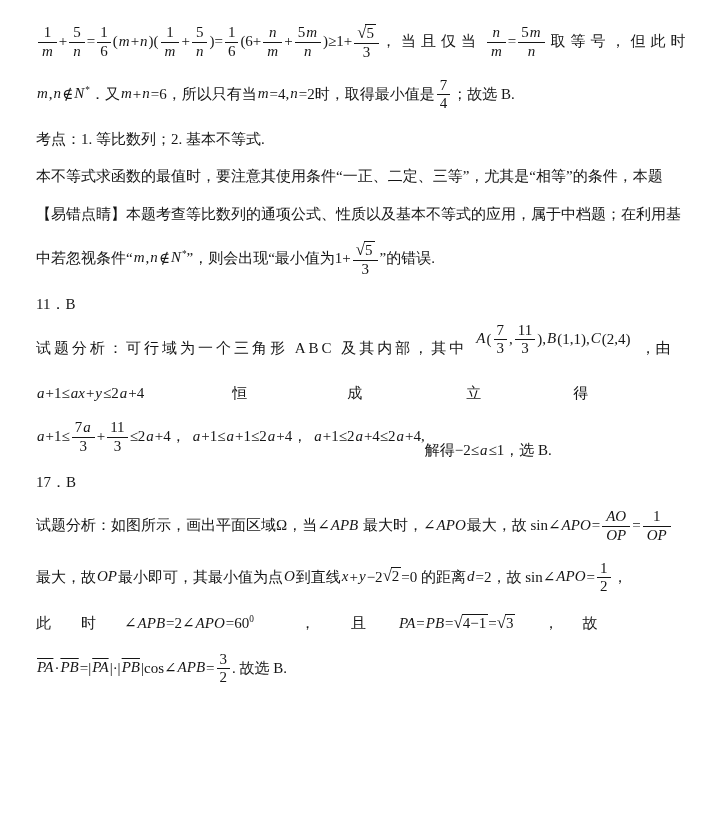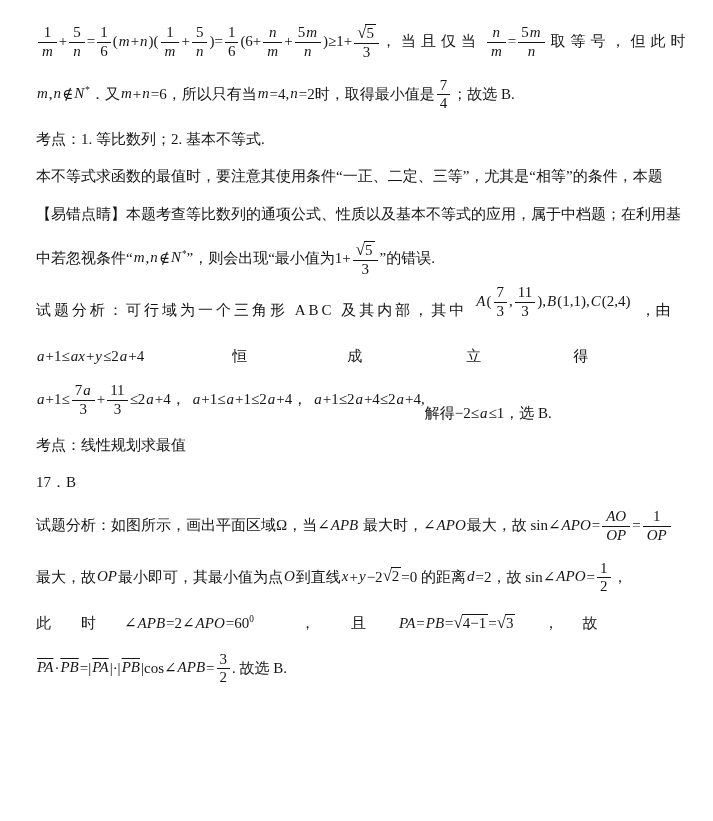--- a/index.html
+++ b/index.html
@@ -54,23 +54,23 @@
 <body>
 
 <div class="page">
   <div>
       <p class="line"><span class="frac"><span class="num"><span class="seg-txt">1</span></span><span class="den"><span class="seg-it">m</span></span></span><span class="seg-txt">+</span><span class="frac"><span class="num"><span class="seg-txt">5</span></span><span class="den"><span class="seg-it">n</span></span></span><span class="seg-txt">=</span><span class="frac"><span class="num"><span class="seg-txt">1</span></span><span class="den"><span class="seg-txt">6</span></span></span><span class="seg-txt">(</span><span class="seg-it">m</span><span class="seg-txt">+</span><span class="seg-it">n</span><span class="seg-txt">)(</span><span class="frac"><span class="num"><span class="seg-txt">1</span></span><span class="den"><span class="seg-it">m</span></span></span><span class="seg-txt">+</span><span class="frac"><span class="num"><span class="seg-txt">5</span></span><span class="den"><span class="seg-it">n</span></span></span><span class="seg-txt">)=</span><span class="frac"><span class="num"><span class="seg-txt">1</span></span><span class="den"><span class="seg-txt">6</span></span></span><span class="seg-txt">(6+</span><span class="frac"><span class="num"><span class="seg-it">n</span></span><span class="den"><span class="seg-it">m</span></span></span><span class="seg-txt">+</span><span class="frac"><span class="num"><span class="seg-txt">5</span><span class="seg-it">m</span></span><span class="den"><span class="seg-it">n</span></span></span><span class="seg-txt">)≥1+</span><span class="frac"><span class="num"><span class="sqrt"><span class="rad">√</span><span class="vinc"><span class="seg-txt">5</span></span></span></span><span class="den"><span class="seg-txt">3</span></span></span><span class="seg-txt" style="letter-spacing: 5px;">，</span><span class="seg-txt" style="letter-spacing: 5px;">当且仅当</span><span class="gap" style="width: 4px;"></span><span class="frac"><span class="num"><span class="seg-it">n</span></span><span class="den"><span class="seg-it">m</span></span></span><span class="seg-txt">=</span><span class="frac"><span class="num"><span class="seg-txt">5</span><span class="seg-it">m</span></span><span class="den"><span class="seg-it">n</span></span></span><span class="gap" style="width: 4px;"></span><span class="seg-txt" style="letter-spacing: 5px;">取等号，但此时</span></p>
       <p class="line"><span class="seg-it">m</span><span class="seg-txt">,</span><span class="seg-it">n</span><span class="seg-txt">∉</span><span class="seg-it">N</span><sup class="seg-sup">*</sup><span class="seg-txt">．又</span><span class="seg-it">m</span><span class="seg-txt">+</span><span class="seg-it">n</span><span class="seg-txt">=6，所以只有当</span><span class="seg-it">m</span><span class="seg-txt">=4,</span><span class="seg-it">n</span><span class="seg-txt">=2时，取得最小值是</span><span class="frac"><span class="num"><span class="seg-txt">7</span></span><span class="den"><span class="seg-txt">4</span></span></span><span class="seg-txt">；故选 B.</span></p>
       <p class="line"><span class="seg-txt">考点：1. 等比数列；2. 基本不等式.</span></p>
       <p class="line"><span class="seg-txt">本不等式求函数的最值时，要注意其使用条件“一正、二定、三等”，尤其是“相等”的条件，本题</span></p>
       <p class="line"><span class="seg-txt">【易错点睛】本题考查等比数列的通项公式、性质以及基本不等式的应用，属于中档题；在利用基</span></p>
       <p class="line"><span class="seg-txt">中若忽视条件“</span><span class="seg-it">m</span><span class="seg-txt">,</span><span class="seg-it">n</span><span class="seg-txt">∉</span><span class="seg-it">N</span><sup class="seg-sup">*</sup><span class="seg-txt">”，则会出现“最小值为1+</span><span class="frac"><span class="num"><span class="sqrt"><span class="rad">√</span><span class="vinc"><span class="seg-txt">5</span></span></span></span><span class="den"><span class="seg-txt">3</span></span></span><span class="seg-txt">”的错误.</span></p>
+      <p class="line"><span class="seg-txt">11．B</span></p>
       <p class="line"><span class="seg-txt" style="letter-spacing: 3px;">试题分析：可行域为一个三角形 ABC 及其内部，其中</span><span class="gap" style="width: 8px;"></span><span class="sh" style="top: -9px;"><span class="seg-it">A</span><span class="seg-txt">(</span><span class="frac"><span class="num"><span class="seg-txt">7</span></span><span class="den"><span class="seg-txt">3</span></span></span><span class="seg-txt">,</span><span class="frac"><span class="num"><span class="seg-txt">11</span></span><span class="den"><span class="seg-txt">3</span></span></span><span class="seg-txt">),</span><span class="seg-it">B</span><span class="seg-txt">(1,1),</span><span class="seg-it">C</span><span class="seg-txt">(2,4)</span></span><span class="gap" style="width: 10px;"></span><span class="seg-txt">，由</span></p>
       <p class="line"><span class="seg-it">a</span><span class="seg-txt">+1≤</span><span class="seg-it">ax</span><span class="seg-txt">+</span><span class="seg-it">y</span><span class="seg-txt">≤2</span><span class="seg-it">a</span><span class="seg-txt">+4</span><span class="gap" style="width: 88px;"></span><span class="seg-txt">恒</span><span class="gap" style="width: 100px;"></span><span class="seg-txt">成</span><span class="gap" style="width: 104px;"></span><span class="seg-txt">立</span><span class="gap" style="width: 92px;"></span><span class="seg-txt">得</span></p>
       <p class="line"><span class="seg-it">a</span><span class="seg-txt">+1≤</span><span class="frac"><span class="num"><span class="seg-txt">7</span><span class="seg-it">a</span></span><span class="den"><span class="seg-txt">3</span></span></span><span class="seg-txt">+</span><span class="frac"><span class="num"><span class="seg-txt">11</span></span><span class="den"><span class="seg-txt">3</span></span></span><span class="seg-txt">≤2</span><span class="seg-it">a</span><span class="seg-txt">+4，</span><span class="gap" style="width: 6px;"></span><span class="seg-it">a</span><span class="seg-txt">+1≤</span><span class="seg-it">a</span><span class="seg-txt">+1≤2</span><span class="seg-it">a</span><span class="seg-txt">+4，</span><span class="gap" style="width: 6px;"></span><span class="seg-it">a</span><span class="seg-txt">+1≤2</span><span class="seg-it">a</span><span class="seg-txt">+4≤2</span><span class="seg-it">a</span><span class="seg-txt">+4,</span><span class="sh" style="top: 14px;"><span class="seg-txt">解得</span><span class="seg-txt">−2≤</span><span class="seg-it">a</span><span class="seg-txt">≤1，</span><span class="seg-txt">选 B.</span></span></p>
-      <p class="line"><span class="seg-txt">考点：线性规划求最值</span></p>
       <p class="line"><span class="seg-txt">17．B</span></p>
       <p class="line"><span class="seg-txt">试题分析：如图所示，画出平面区域</span><span class="seg-txt">Ω</span><span class="seg-txt">，当∠</span><span class="seg-it">APB</span><span class="seg-txt"> 最大时，∠</span><span class="seg-it">APO</span><span class="seg-txt">最大，故 sin∠</span><span class="seg-it">APO</span><span class="seg-txt">=</span><span class="frac"><span class="num"><span class="seg-it">AO</span></span><span class="den"><span class="seg-it">OP</span></span></span><span class="seg-txt">=</span><span class="frac"><span class="num"><span class="seg-txt">1</span></span><span class="den"><span class="seg-it">OP</span></span></span></p>
       <p class="line"><span class="seg-txt">最大，故</span><span class="seg-it">OP</span><span class="seg-txt">最小即可，其最小值为点</span><span class="seg-it">O</span><span class="seg-txt">到直线</span><span class="seg-it">x</span><span class="seg-txt">+</span><span class="seg-it">y</span><span class="seg-txt">−2</span><span class="sqrt"><span class="rad">√</span><span class="vinc"><span class="seg-txt">2</span></span></span><span class="seg-txt">=0 的距离</span><span class="seg-it">d</span><span class="seg-txt">=2，故 sin∠</span><span class="seg-it">APO</span><span class="seg-txt">=</span><span class="frac"><span class="num"><span class="seg-txt">1</span></span><span class="den"><span class="seg-txt">2</span></span></span><span class="seg-txt">，</span></p>
       <p class="line"><span class="seg-txt">此</span><span class="gap" style="width: 30px;"></span><span class="seg-txt">时</span><span class="gap" style="width: 28px;"></span><span class="seg-txt">∠</span><span class="seg-it">APB</span><span class="seg-txt">=2∠</span><span class="seg-it">APO</span><span class="seg-txt">=60</span><sup class="seg-sup">0</sup><span class="gap" style="width: 46px;"></span><span class="seg-txt">，</span><span class="gap" style="width: 36px;"></span><span class="seg-txt">且</span><span class="gap" style="width: 32px;"></span><span class="seg-it">PA</span><span class="seg-txt">=</span><span class="seg-it">PB</span><span class="seg-txt">=</span><span class="sqrt"><span class="rad">√</span><span class="vinc"><span class="seg-txt">4−1</span></span></span><span class="seg-txt">=</span><span class="sqrt"><span class="rad">√</span><span class="vinc"><span class="seg-txt">3</span></span></span><span class="gap" style="width: 28px;"></span><span class="seg-txt">，</span><span class="gap" style="width: 24px;"></span><span class="seg-txt">故</span></p>
       <p class="line"><span class="ovl">PA</span><span class="seg-txt">·</span><span class="ovl">PB</span><span class="seg-txt">=</span><span class="seg-txt">|</span><span class="ovl">PA</span><span class="seg-txt">|·|</span><span class="ovl">PB</span><span class="seg-txt">|</span><span class="seg-txt">cos∠</span><span class="seg-it">APB</span><span class="seg-txt">=</span><span class="frac"><span class="num"><span class="seg-txt">3</span></span><span class="den"><span class="seg-txt">2</span></span></span><span class="seg-txt">. 故选 B.</span></p>
     </div>
 </div>
 
 </body></html>

